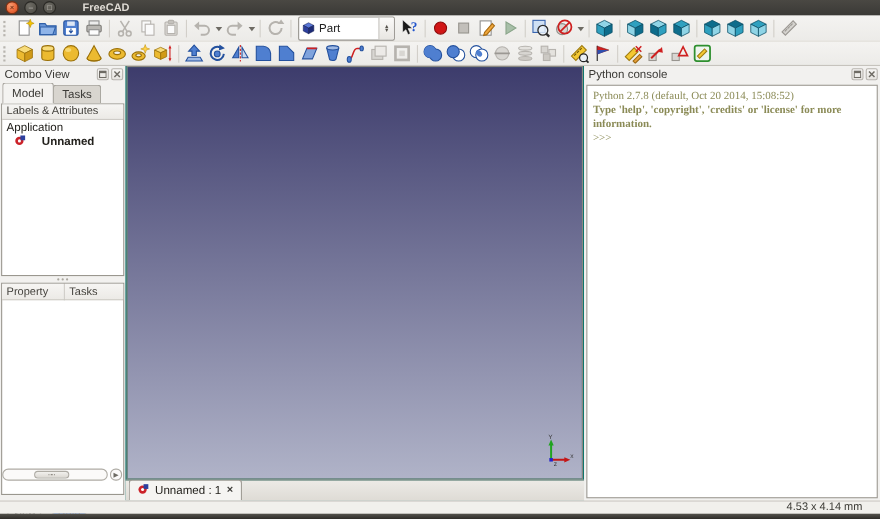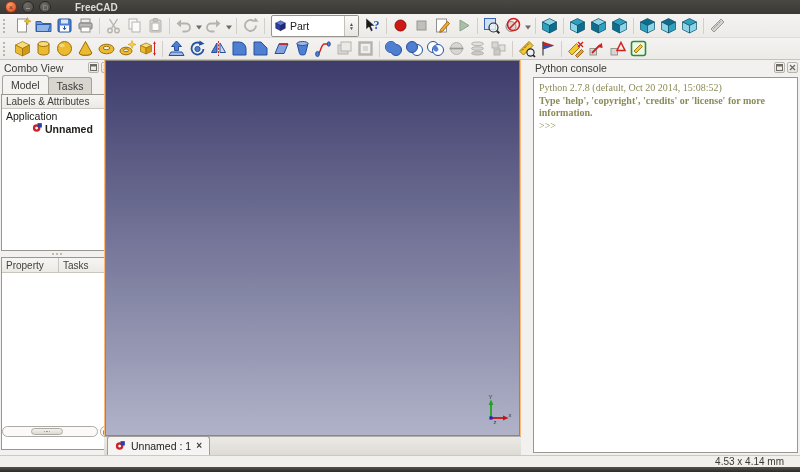--- a/index.html
+++ b/index.html
@@ -47,21 +47,21 @@
     border-radius:2px;display:flex;align-items:center;justify-content:center;box-sizing:border-box;}
   #cv-tabs{position:absolute;left:2px;top:16px;height:18px;display:flex;align-items:flex-end;}
   .qtab{height:16px;padding:0 8px;font-size:10.5px;color:#3b3a36;display:flex;align-items:center;
     background:#d8d5cf;border:1px solid #a5a29b;border-bottom:none;border-radius:3px 3px 0 0;margin-right:-1px;}
   .qtab.active{height:18px;background:#f4f3f1;position:relative;z-index:2;}
   .boxpanel{position:absolute;left:1px;right:1px;background:#fff;border:1px solid #9a978f;box-sizing:border-box;}
   #tree-panel{top:34px;height:157px;}
   .colheader{height:14px;background:linear-gradient(#f6f5f3,#eceae6);border-bottom:1px solid #c9c6c0;
     font-size:10px;color:#44423d;display:flex;align-items:center;padding-left:4px;box-sizing:border-box;}
   .tree-item{font-size:10.5px;color:#23211d;height:13px;display:flex;align-items:center;padding-left:4px;}
-  .tree-item.doc{padding-left:30px;font-weight:bold;gap:2px;}
+  .tree-item.doc{padding-left:11px;font-weight:bold;gap:14px;}
   #splitter1{position:absolute;left:0;right:0;top:191px;height:6px;display:flex;align-items:center;justify-content:center;gap:2px;}
   #splitter1 i{width:2px;height:2px;border-radius:50%;background:#aaa79f;}
   #prop-panel{top:197px;height:193px;}
   #prop-header{display:flex;height:15px;}
   .prop-hcell{background:linear-gradient(#f6f5f3,#eceae6);border-right:1px solid #c9c6c0;border-bottom:1px solid #c9c6c0;
     font-size:10px;color:#44423d;display:flex;align-items:center;padding-left:4px;box-sizing:border-box;}
   #hscroll{position:absolute;left:2px;top:366px;width:96px;height:11px;border:1px solid #aeaba4;
     border-radius:6px;background:#fbfaf9;box-sizing:border-box;}
   #hscroll .thumb{position:absolute;left:30%;width:34%;top:1px;bottom:1px;border-radius:5px;
     background:linear-gradient(#f2f1ee,#dcd9d3);border:1px solid #aeaba4;box-sizing:border-box;
@@ -72,21 +72,21 @@
     font-size:6px;color:#6e6b64;}
   #bottom-tabs{position:absolute;left:2px;top:377px;height:17px;display:flex;}
   .ttab{position:relative;width:40px;height:17px;margin-right:1px;margin-top:20px;}
   .ttab .outer{position:absolute;left:0;right:0;top:0;bottom:0;background:#9d9a93;
     clip-path:polygon(0 0,100% 0,80% 100%,20% 100%);}
   .ttab .inner{position:absolute;left:1px;right:1px;top:0;bottom:1px;background:#f1f0ec;
     clip-path:polygon(0 0,100% 0,79.5% 100%,20.5% 100%);display:flex;align-items:center;justify-content:center;
     font-size:10px;color:#3b3a36;}
   .ttab.back .inner{background:#3b82f6;}
   
-  #mdi{position:absolute;left:104px;top:0;width:417px;height:395px;background:#fdba74;}
+  #mdi{position:absolute;left:114px;top:0;width:417px;height:395px;background:#0f766e;}
   #viewport{position:absolute;left:1px;top:0;width:415px;height:376px;border:1px solid #8a8781;box-sizing:border-box;}
   #axis-indicator{position:absolute;right:6px;bottom:10px;}
   #mdi-tabbar{position:absolute;left:0;top:376px;width:417px;height:19px;
     background:linear-gradient(#eceae6,#dedbd5);border-top:1px solid #b3b0aa;box-sizing:border-box;
     display:flex;align-items:flex-end;}
   .mdi-tab{height:18px;margin-left:3px;padding:0 7px;background:#f5f4f2;border:1px solid #a19e97;border-bottom:none;
     border-radius:3px 3px 0 0;display:flex;align-items:center;gap:5px;font-size:10.5px;color:#23211d;}
   .mdi-close{font-size:10px;font-weight:bold;color:#3e3d39;line-height:1;}
   
   #right-dock{position:absolute;left:531px;top:0;width:269px;height:395px;background:#f2f1ef;}

